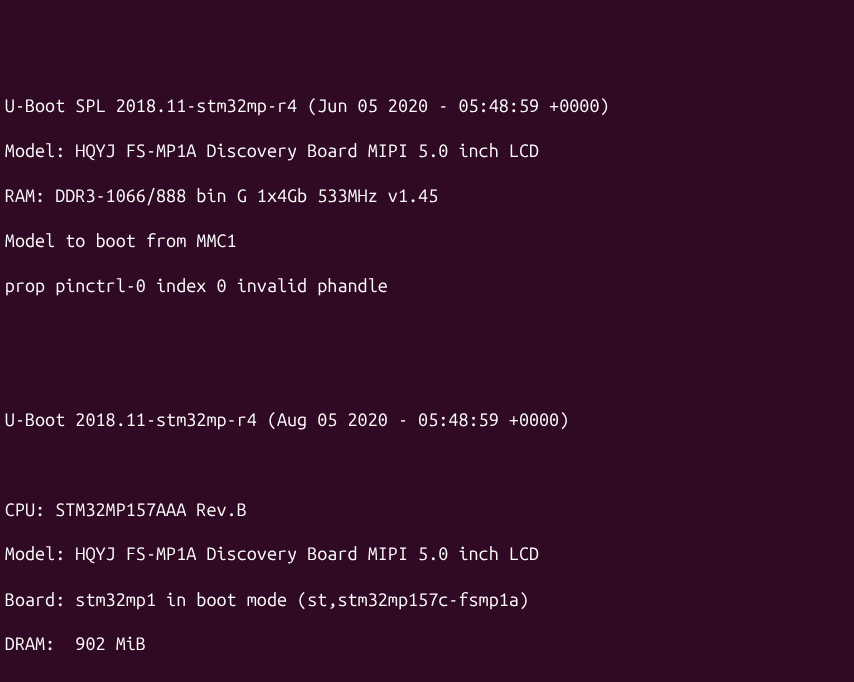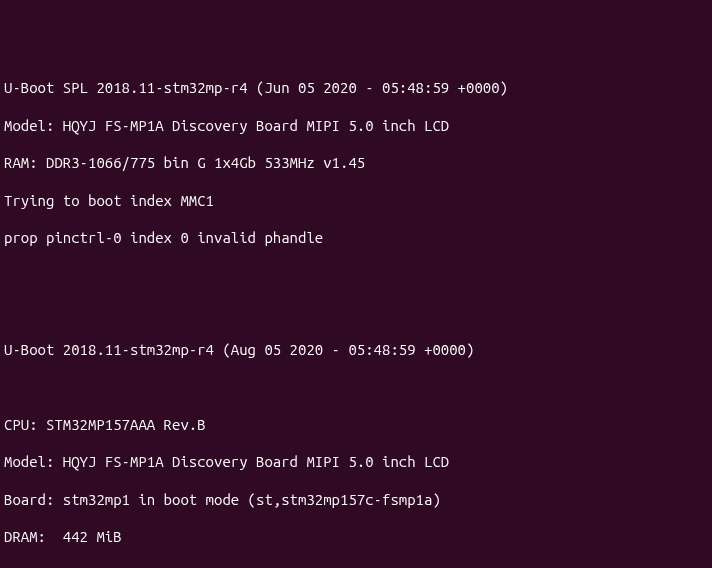--- a/index.html
+++ b/index.html
@@ -24,31 +24,31 @@
       min-height: 18.5px;
     }
   </style>
 </head>
 <body>
 
 
 
 <span class="terminal-line">U-Boot SPL 2018.11-stm32mp-r4 (Jun 05 2020 - 05:48:59 +0000)</span>
 <span class="terminal-line">Model: HQYJ FS-MP1A Discovery Board MIPI 5.0 inch LCD</span>
-<span class="terminal-line">RAM: DDR3-1066/775 bin G 1x4Gb 533MHz v1.45</span>
-<span class="terminal-line">Trying to boot index MMC1</span>
+<span class="terminal-line">RAM: DDR3-1066/888 bin G 1x4Gb 533MHz v1.45</span>
+<span class="terminal-line">Model to boot from MMC1</span>
 <span class="terminal-line">prop pinctrl-0 index 0 invalid phandle</span>
 <span class="terminal-line"></span>
 <span class="terminal-line"></span>
 <span class="terminal-line">U-Boot 2018.11-stm32mp-r4 (Aug 05 2020 - 05:48:59 +0000)</span>
 <span class="terminal-line"></span>
 <span class="terminal-line">CPU: STM32MP157AAA Rev.B</span>
 <span class="terminal-line">Model: HQYJ FS-MP1A Discovery Board MIPI 5.0 inch LCD</span>
 <span class="terminal-line">Board: stm32mp1 in boot mode (st,stm32mp157c-fsmp1a)</span>
-<span class="terminal-line">DRAM:  442 MiB</span>
+<span class="terminal-line">DRAM:  902 MiB</span>
 <span class="terminal-line">Clocks:</span>
 
 
 
 
 
 
 
 
 

